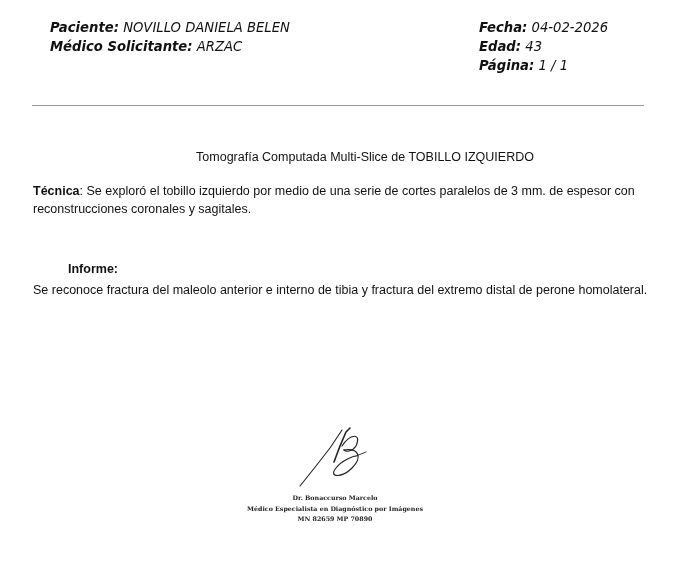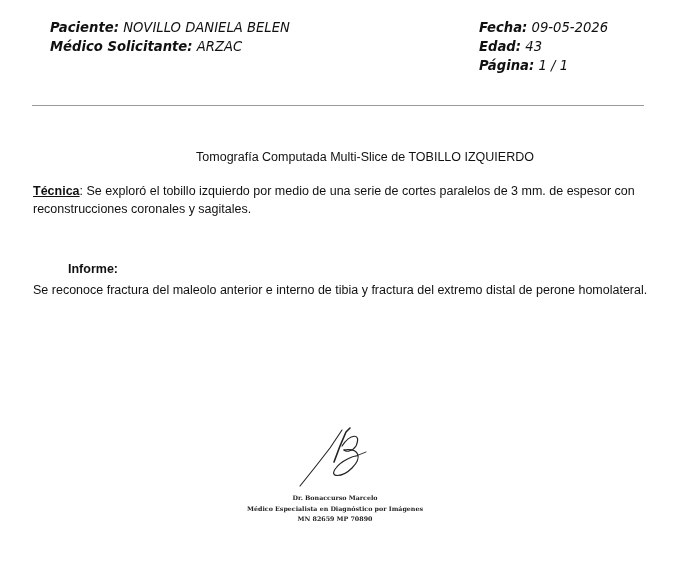--- a/index.html
+++ b/index.html
@@ -7,36 +7,36 @@
   .hdr { position: absolute; font-size: 13.2px; line-height: 19px; margin-left: 17px; }
   .hdr-left { left: 33px; top: 18px; }
   .hdr-right { left: 462px; top: 18px; }
   .hdr .row { white-space: nowrap; }
   .hdr .lbl { font-weight: bold; font-style: italic; }
   .hdr .val { font-style: italic; font-weight: normal; }
   .divider { position: absolute; left: 32px; top: 105px; width: 612px; height: 0; border-top: 1px solid #9a9a9a; }
   .title { position: absolute; left: 0; width: 674px; top: 150px; text-align: center; font-family: "Liberation Sans", sans-serif; font-size: 12.5px; padding-left: 28px; }
   .para { position: absolute; left: 33px; width: 620px; font-family: "Liberation Sans", sans-serif; font-size: 12.5px; line-height: 18px; }
   .tecnica { top: 182px; }
-  .tecnica b { font-weight: bold; text-decoration: underline; }
+  .tecnica b { font-weight: bold; }
   .informe-h { top: 260px; font-weight: bold; padding-left: 35px; }
   .informe-body { top: 282px; line-height: 17px; }
   .sig { position: absolute; left: 290px; top: 422px; width: 100px; height: 70px; }
   .sign-block { position: absolute; left: 200px; width: 270px; top: 493px; text-align: center; font-family: "DejaVu Serif", serif; font-weight: bold; font-size: 6.3px; line-height: 10.5px; color: #222; }
 </style>
 </head>
 <body>
 
 <div class="hdr hdr-left">
   <div class="row"><span class="lbl">Paciente:</span> <span class="val">NOVILLO DANIELA BELEN</span></div>
   <div class="row"><span class="lbl">Médico Solicitante:</span> <span class="val">ARZAC</span></div>
 </div>
 
 <div class="hdr hdr-right">
-  <div class="row"><span class="lbl">Fecha:</span> <span class="val">09-05-2026</span></div>
+  <div class="row"><span class="lbl">Fecha:</span> <span class="val">04-02-2026</span></div>
   <div class="row"><span class="lbl">Edad:</span> <span class="val">43</span></div>
   <div class="row"><span class="lbl">Página:</span> <span class="val">1 / 1</span></div>
 </div>
 
 <div class="divider"></div>
 
 <div class="title">Tomografía Computada Multi-Slice de TOBILLO IZQUIERDO</div>
 
 <div class="para tecnica"><b>Técnica</b><span>:  Se exploró el tobillo izquierdo por medio de una serie de cortes paralelos de 3 mm. de espesor con reconstrucciones coronales y sagitales.</span></div>
 

